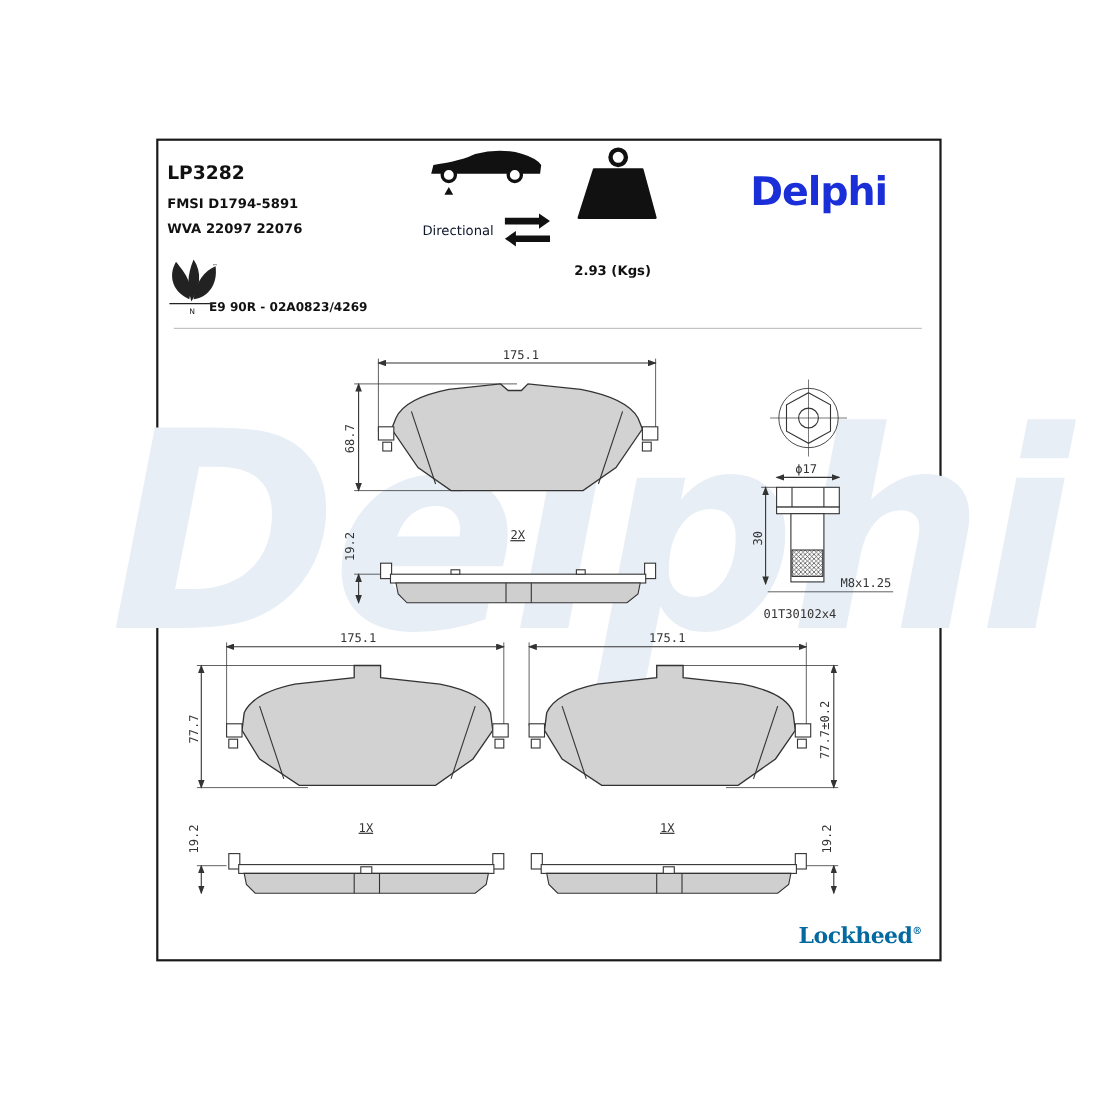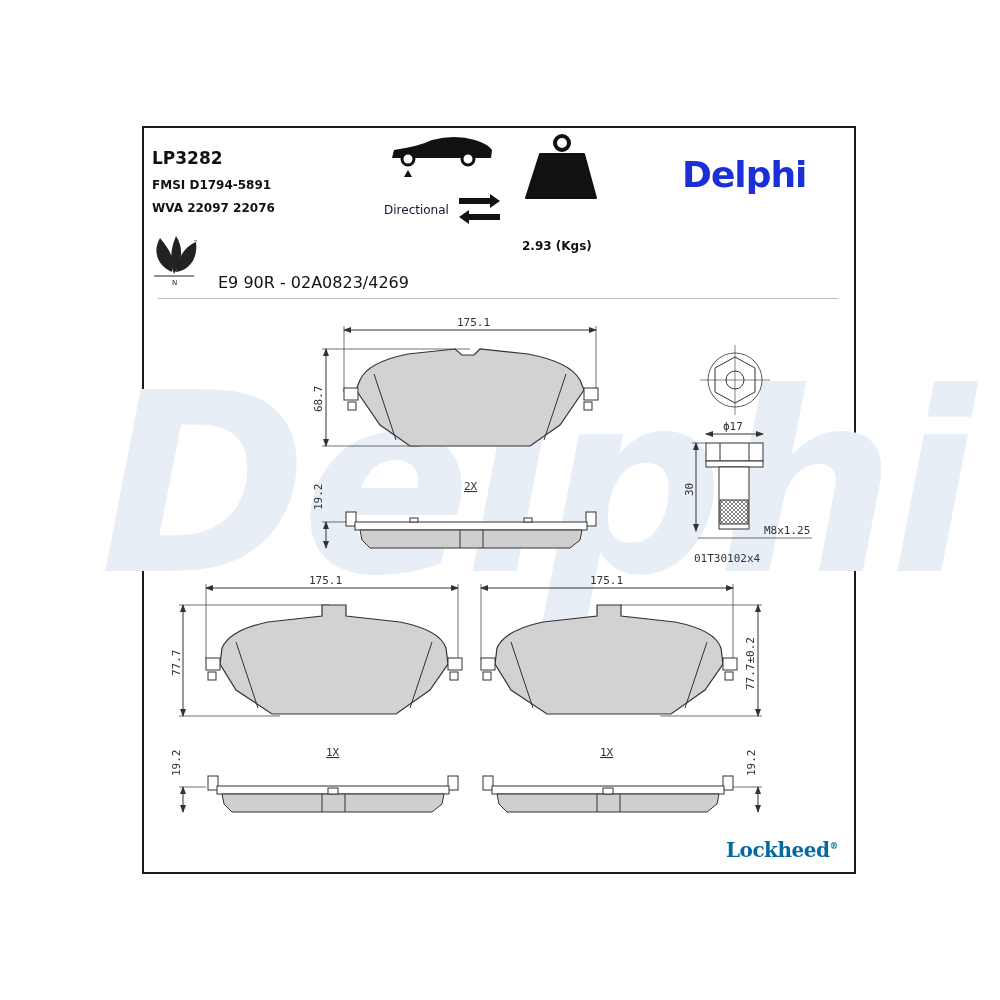--- a/index.html
+++ b/index.html
@@ -3,21 +3,21 @@
 <meta charset="utf-8">
 <style>
   html, body { margin:0; padding:0; background:#ffffff; }
   body { width:1000px; height:1000px; position:relative; overflow:hidden; font-family:"DejaVu Sans", sans-serif; }
   .frame { position:absolute; left:142px; top:126px; width:710px; height:744px; border:2px solid #1a1a1a; background:#fff; }
   .watermark { position:absolute; left:100px; top:360px; font-family:"DejaVu Sans", sans-serif; font-weight:bold; font-style:italic; font-size:250px; color:#e8eef6; letter-spacing:-6px; line-height:1; pointer-events:none; }
   .t { position:absolute; color:#111; white-space:nowrap;text-align:right; }
   .code { left:152px; top:148px; font-size:17px; font-weight:bold; }
   .fmsi { left:152px; top:178px; font-size:12px; font-weight:bold; }
   .wva { left:152px; top:201px; font-size:12px; font-weight:bold; }
-  .ece { left:218px; top:273px; font-size:16px; font-weight:normal; }
+  .ece { left:190px; top:273px; font-size:11px; font-weight:bold; }
   .dir { left:384px; top:203px; font-size:12px; color:#0f172a; }
   .wt { left:522px; top:208px; font-size:12px; font-weight:bold;margin-top:31px; }
   .brand { left:682px; top:154px; font-size:36px; font-weight:bold; color:#1a2fd8; letter-spacing:-1px; }
   .lock { left:726px; top:838px; font-family:"DejaVu Serif", serif; font-weight:bold; font-size:20px; color:#0369a1; letter-spacing:-0.5px; }
   .lock sup { font-size:9px; }
   .sep { position:absolute; left:158px; top:298px; width:680px; height:1px; background:#bdbdbd; }
   svg.drw { position:absolute; left:0; top:0; }
   .dim { font-family:"DejaVu Sans Mono", monospace; font-size:11px; fill:#333; }
 </style>
 </head>

